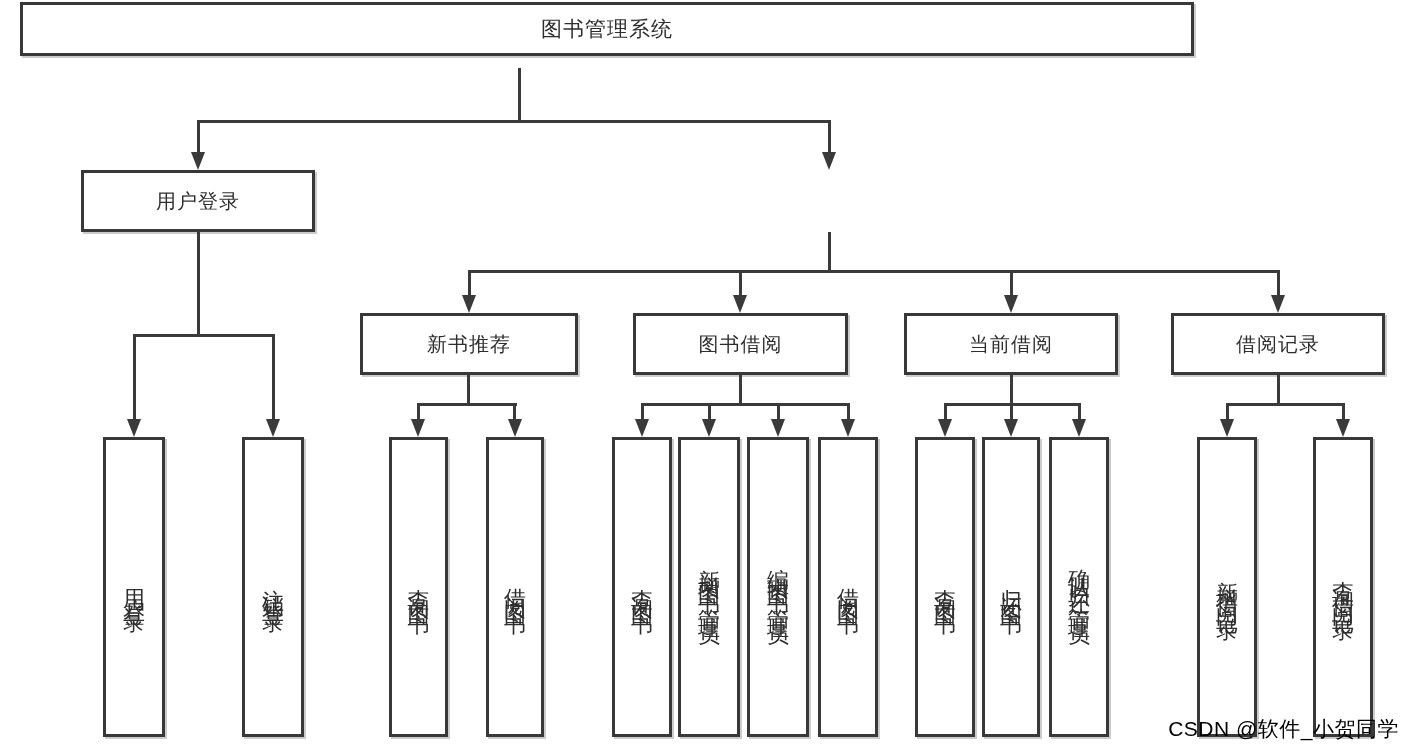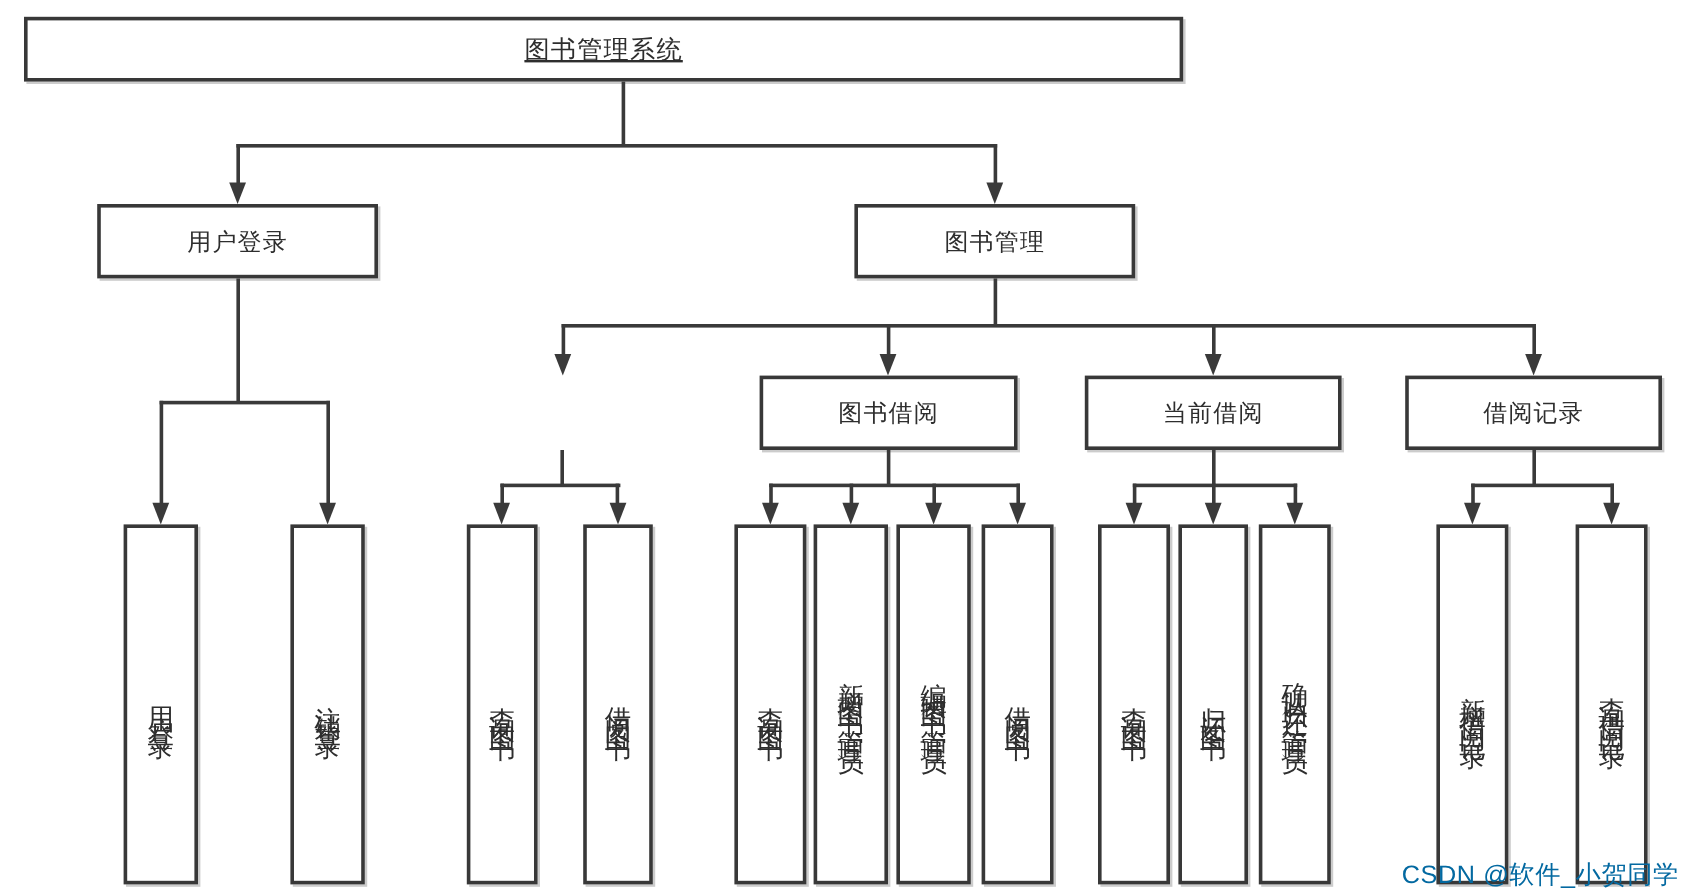--- a/index.html
+++ b/index.html
@@ -44,60 +44,60 @@
     width: 0; height: 0;
     border-left: 7px solid transparent;
     border-right: 7px solid transparent;
     border-top: 18px solid #3a3a3a;
   }
   .watermark {
     position: absolute;
     right: 6px;
     bottom: 4px;
     font-size: 21px;
-    color: #0369a1;
+    color: #000000;
     letter-spacing: 0.5px;
     white-space: nowrap;
   }
 </style>
 </head>
 <body>
 
 <div class="canvas">
 
-  <div class="node lvl0" style="left:20px; top:14px; width:966px; height:54px;text-decoration:underline;">图书管理系统</div>
+  <div class="node lvl0" style="left:20px; top:2px; width:1174px; height:54px;">图书管理系统</div>
 
   <div class="v" style="left:518px; top:68px;  height:52px;"></div>
   <div class="hl" style="left:197px; top:120px; width:634px;"></div>
   <div class="v" style="left:197px; top:120px; height:34px;"></div>
   <div class="arrow" style="left:191px; top:152px;"></div>
   <div class="v" style="left:828px; top:120px; height:34px;"></div>
   <div class="arrow" style="left:822px; top:152px;"></div>
 
   <div class="node lvl1" style="left:81px; top:170px; width:234px; height:62px;">用户登录</div>
-  <div class="node lvl1" style="left:712px; top:170px; width:234px; height:62px;">图书管理</div>
 
   <div class="v" style="left:197px; top:232px; height:104px;"></div>
   <div class="hl" style="left:133px; top:334px; width:142px;"></div>
   <div class="v" style="left:133px; top:334px; height:87px;"></div>
   <div class="arrow" style="left:127px; top:419px;"></div>
   <div class="v" style="left:272px; top:334px; height:87px;"></div>
   <div class="arrow" style="left:266px; top:419px;"></div>
 
   <div class="v" style="left:828px; top:232px; height:40px;"></div>
   <div class="hl" style="left:468px; top:270px; width:812px;"></div>
   <div class="v" style="left:468px; top:270px; height:27px;"></div>
   <div class="arrow" style="left:462px; top:295px;"></div>
   <div class="v" style="left:739px; top:270px; height:27px;"></div>
   <div class="arrow" style="left:733px; top:295px;"></div>
   <div class="v" style="left:1010px; top:270px; height:27px;"></div>
   <div class="arrow" style="left:1004px; top:295px;"></div>
   <div class="v" style="left:1277px; top:270px; height:27px;"></div>
   <div class="arrow" style="left:1271px; top:295px;"></div>
 
+  <div class="node lvl2" style="left:360px; top:313px; width:218px; height:62px;">新书推荐</div>
   <div class="node lvl2" style="left:904px; top:313px; width:214px; height:62px;">当前借阅</div>
   <div class="node lvl2" style="left:633px; top:313px; width:215px; height:62px;">图书借阅</div>
   <div class="node lvl2" style="left:1171px; top:313px; width:214px; height:62px;">借阅记录</div>
 
   <div class="v" style="left:467px; top:375px; height:30px;"></div>
   <div class="hl" style="left:417px; top:403px; width:100px;"></div>
   <div class="v" style="left:417px; top:403px; height:18px;"></div>
   <div class="arrow" style="left:411px; top:419px;"></div>
   <div class="v" style="left:513px; top:403px; height:18px;"></div>
   <div class="arrow" style="left:508px; top:419px;"></div>

